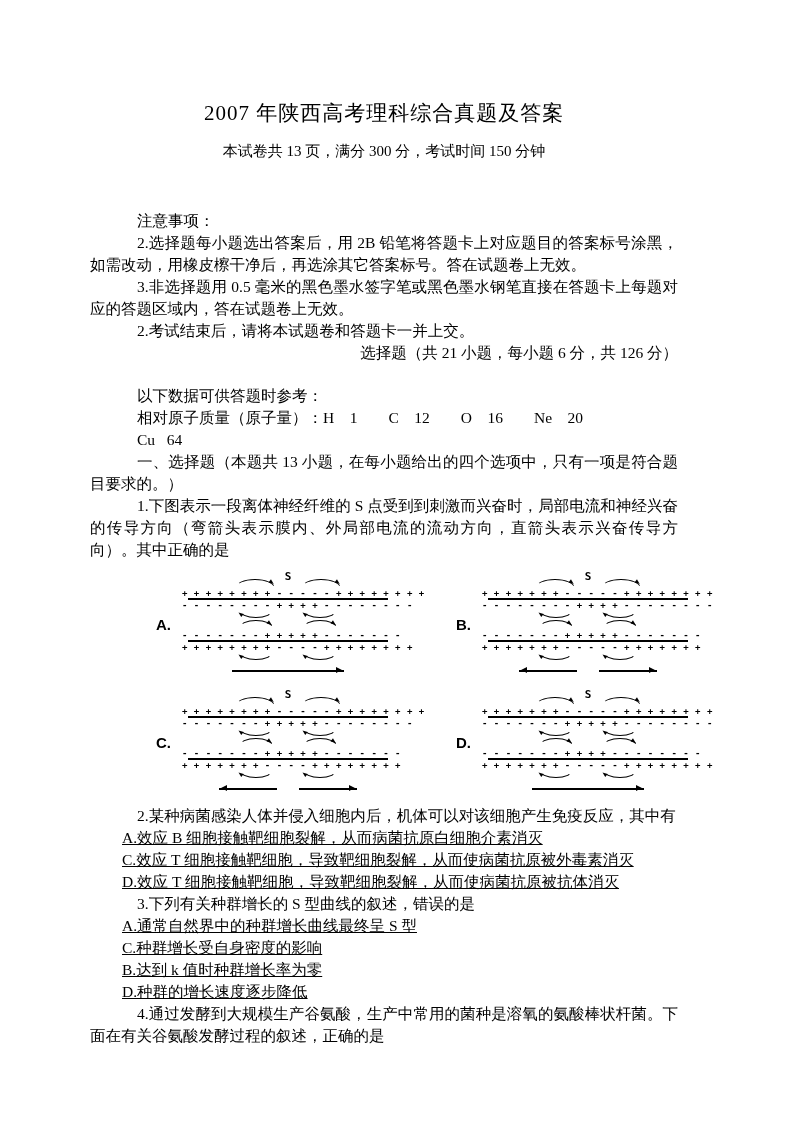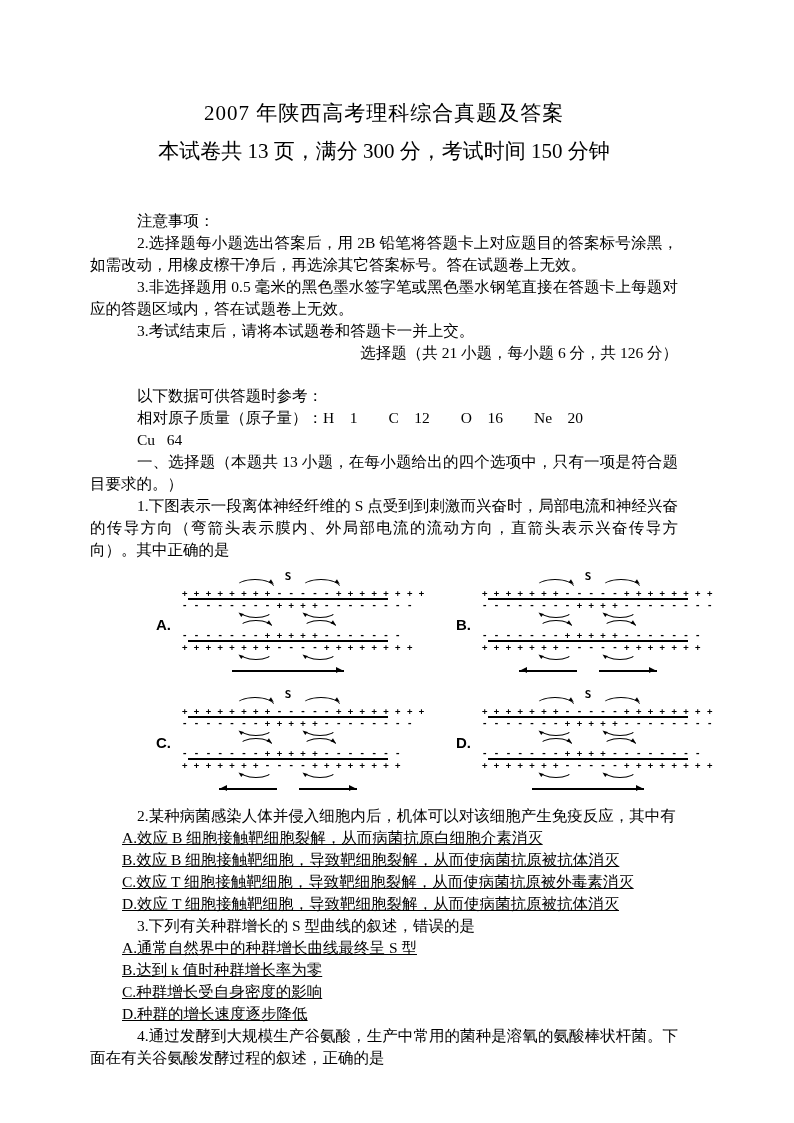--- a/index.html
+++ b/index.html
@@ -13,21 +13,21 @@
   }
   .content { padding:0 84px 0 90px; }
   .title {
     margin-top:100px;
     font-size:21px; line-height:26px;
     text-align:center; letter-spacing:1px;
     font-weight:400;
   }
   .subtitle {
     margin-top:9px;
-    font-size:21px; line-height:22px;
+    font-size:15px; line-height:22px;
     text-align:center;
   }
   .body-text { font-size:15.5px; line-height:22px; text-align:justify;margin-top:48px; }
   p { margin:0; }
   .ind  { text-indent:47px; }
   .opt  { padding-left:32px;text-decoration:underline; }
   .center-line { text-align:right; text-indent:0; }
   .gap-before { margin-top:21px; }
   .pre { white-space:pre-wrap; }
 
@@ -104,21 +104,21 @@
   <div class="content">
 
     <h1 class="title">2007 年陕西高考理科综合真题及答案</h1>
 
     <p class="subtitle">本试卷共 13 页，满分 300 分，考试时间 150 分钟</p>
 
     <div class="body-text">
       <p class="ind">注意事项：</p>
       <p class="ind">2.选择题每小题选出答案后，用 2B 铅笔将答题卡上对应题目的答案标号涂黑，如需改动，用橡皮檫干净后，再选涂其它答案标号。答在试题卷上无效。</p>
       <p class="ind">3.非选择题用 0.5 毫米的黑色墨水签字笔或黑色墨水钢笔直接在答题卡上每题对应的答题区域内，答在试题卷上无效。</p>
-      <p class="ind">3.考试结束后，请将本试题卷和答题卡一并上交。</p>
+      <p class="ind">2.考试结束后，请将本试题卷和答题卡一并上交。</p>
 
       <p class="center-line">选择题（共 21 小题，每小题 6 分，共 126 分）</p>
 
       <p class="ind gap-before">以下数据可供答题时参考：</p>
       <p class="ind pre">相对原子质量（原子量）：H    1        C    12        O    16        Ne    20</p>
       <p class="ind pre">Cu   64</p>
 
       <p class="ind">一、选择题（本题共 13 小题，在每小题给出的四个选项中，只有一项是符合题目要求的。）</p>
 
       <p class="ind">1.下图表示一段离体神经纤维的 S 点受到到刺激而兴奋时，局部电流和神经兴奋的传导方向（弯箭头表示膜内、外局部电流的流动方向，直箭头表示兴奋传导方向）。其中正确的是</p>
@@ -250,27 +250,26 @@
       </div>
       <div class="barrows">
                 <span class="harrow right long"></span>
               </div>
     </div>
   </div>
 </div>
 
       <p class="ind">2.某种病菌感染人体并侵入细胞内后，机体可以对该细胞产生免疫反应，其中有</p>
       <p class="opt">A.效应 B 细胞接触靶细胞裂解，从而病菌抗原白细胞介素消灭</p>
-      <p class="opt">B.效应 B 细胞接触靶细胞，导致靶细胞裂解，从而使病菌抗原被抗体消灭</p>
       <p class="opt">C.效应 T 细胞接触靶细胞，导致靶细胞裂解，从而使病菌抗原被外毒素消灭</p>
       <p class="opt">D.效应 T 细胞接触靶细胞，导致靶细胞裂解，从而使病菌抗原被抗体消灭</p>
 
       <p class="ind">3.下列有关种群增长的 S 型曲线的叙述，错误的是</p>
       <p class="opt">A.通常自然界中的种群增长曲线最终呈 S 型</p>
+      <p class="opt">C.种群增长受自身密度的影响</p>
       <p class="opt">B.达到 k 值时种群增长率为零</p>
-      <p class="opt">C.种群增长受自身密度的影响</p>
       <p class="opt">D.种群的增长速度逐步降低</p>
 
       <p class="ind">4.通过发酵到大规模生产谷氨酸，生产中常用的菌种是溶氧的氨酸棒状杆菌。下面在有关谷氨酸发酵过程的叙述，正确的是</p>
     </div>
 
   </div>
 </div>
 
 </body></html>

